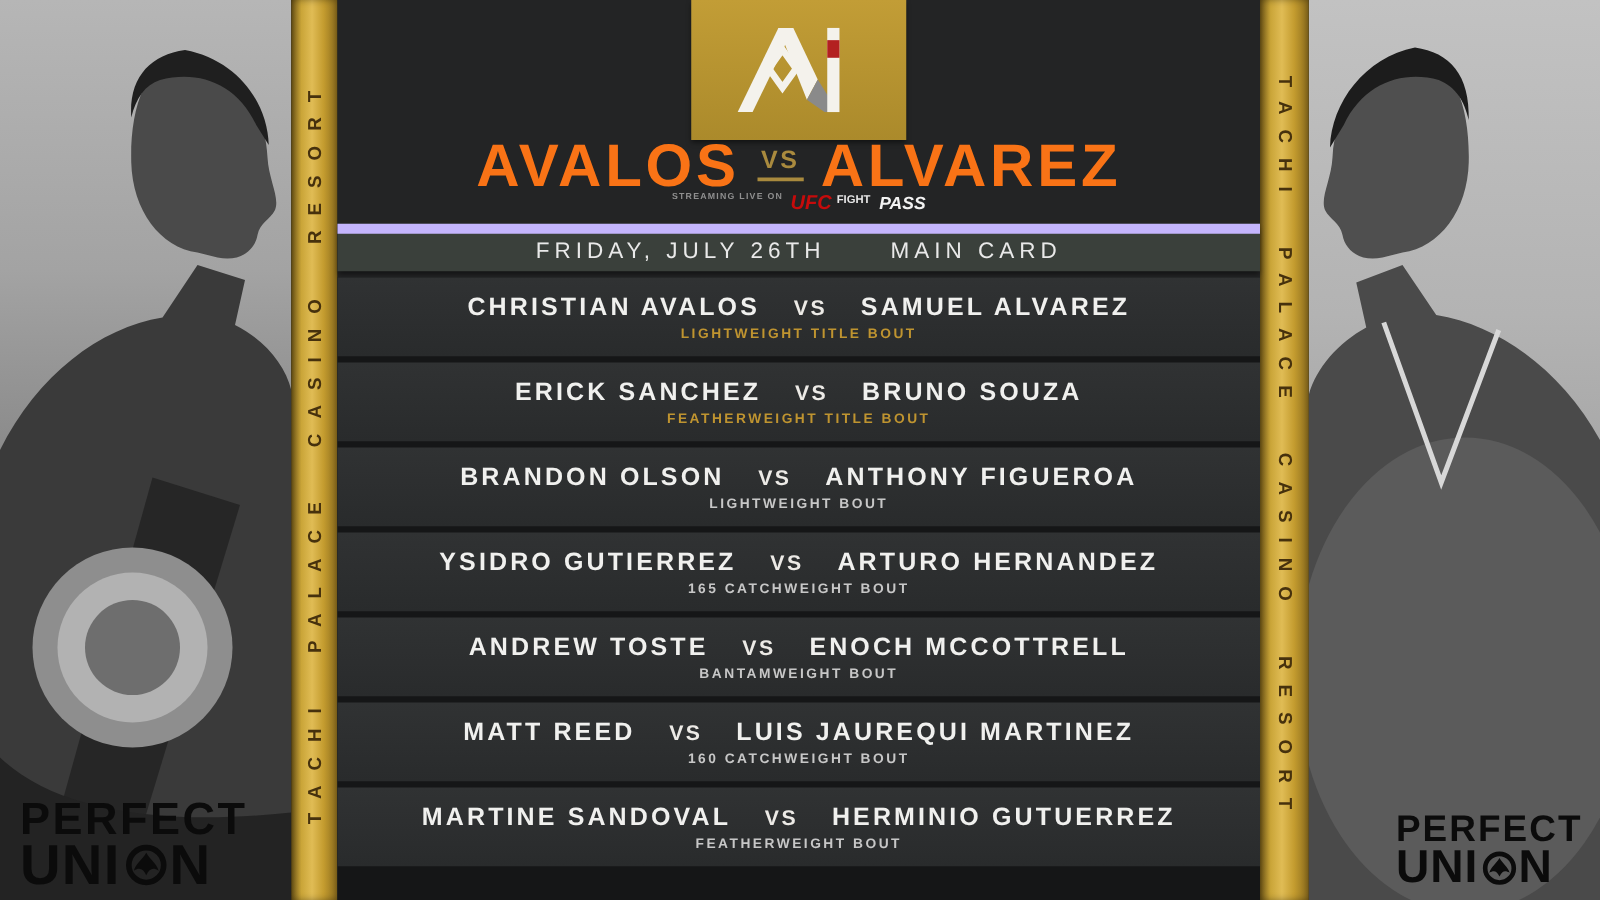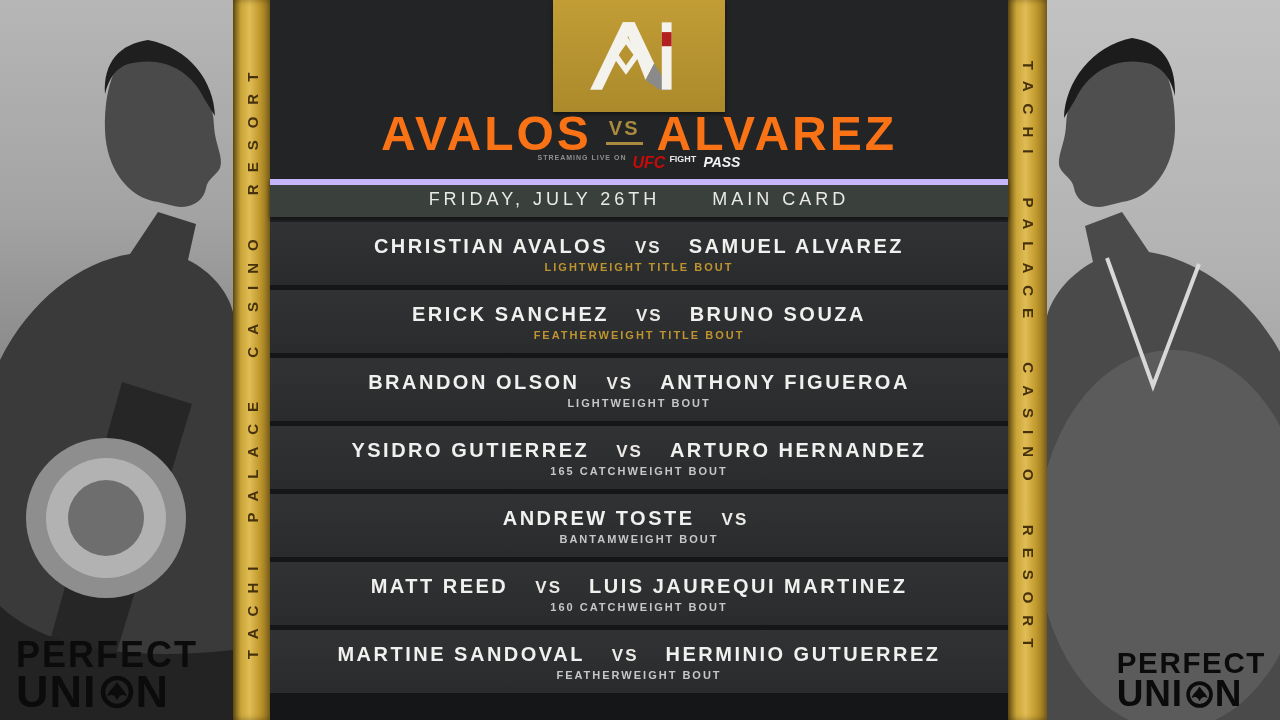--- a/index.html
+++ b/index.html
@@ -49,21 +49,21 @@
     border-bottom:3px solid #a98a3e; padding:0 3px 2px; margin:0 14px 4px; }
 
   .streaming { position:absolute; top:154px; left:0; width:100%; height:24px;
     display:flex; align-items:flex-start; justify-content:center; gap:6px; }
   .stream-prefix { font-size:7px; letter-spacing:1px; color:#8f8f8f; font-weight:700; }
   .ufc-word  { font-size:16px; font-weight:900; font-style:italic; color:#c60b0b; letter-spacing:0; }
   .fight-word{ font-size:9px;  font-weight:800; color:#e8e8e8; margin-left:-2px; }
   .pass-word { font-size:14px; font-weight:800; font-style:italic; color:#f2f2f2; margin-left:1px; }
 
   .datebar { position:absolute; top:179px; left:0; right:0; height:38px; background:#3a403b;
-    border-top:6px solid #c4b5fd; border-bottom:3px solid #15171500; box-shadow:0 3px 4px rgba(0,0,0,.45);
+    border-top:8px solid #c4b5fd; border-bottom:3px solid #15171500; box-shadow:0 3px 4px rgba(0,0,0,.45);
     display:flex; align-items:center; justify-content:center; gap:52px; }
   .datebar span { font-size:18px; letter-spacing:4px; color:#e9e9e9; font-weight:400; }
 
   .fight-list { position:absolute; top:222px; left:0; right:0; bottom:0; background:#151617;
     display:flex; flex-direction:column; }
   .fight-row { height:63px; margin-bottom:5px; background:linear-gradient(180deg,#303233,#292b2c);
     display:flex; flex-direction:column; align-items:center; justify-content:center; gap:3px; }
   .fight-names { display:flex; align-items:baseline; }
   .fight-names .name { font-size:20px; font-weight:700; letter-spacing:2.5px; color:#f0f0ee; }
   .fight-names .vs { font-size:17px; font-weight:700; letter-spacing:2px; color:#eceae6; margin:0 27px; }
@@ -194,20 +194,21 @@
           <span class="vs">VS</span>
           <span class="name">ARTURO HERNANDEZ</span>
         </div>
         <div class="bout">165 CATCHWEIGHT BOUT</div>
       </div>
 
       <div class="fight-row">
         <div class="fight-names">
           <span class="name">ANDREW TOSTE</span>
           <span class="vs">VS</span>
+          <span class="name">ENOCH MCCOTTRELL</span>
         </div>
         <div class="bout">BANTAMWEIGHT BOUT</div>
       </div>
 
       <div class="fight-row">
         <div class="fight-names">
           <span class="name">MATT REED</span>
           <span class="vs">VS</span>
           <span class="name">LUIS JAUREQUI MARTINEZ</span>
         </div>

